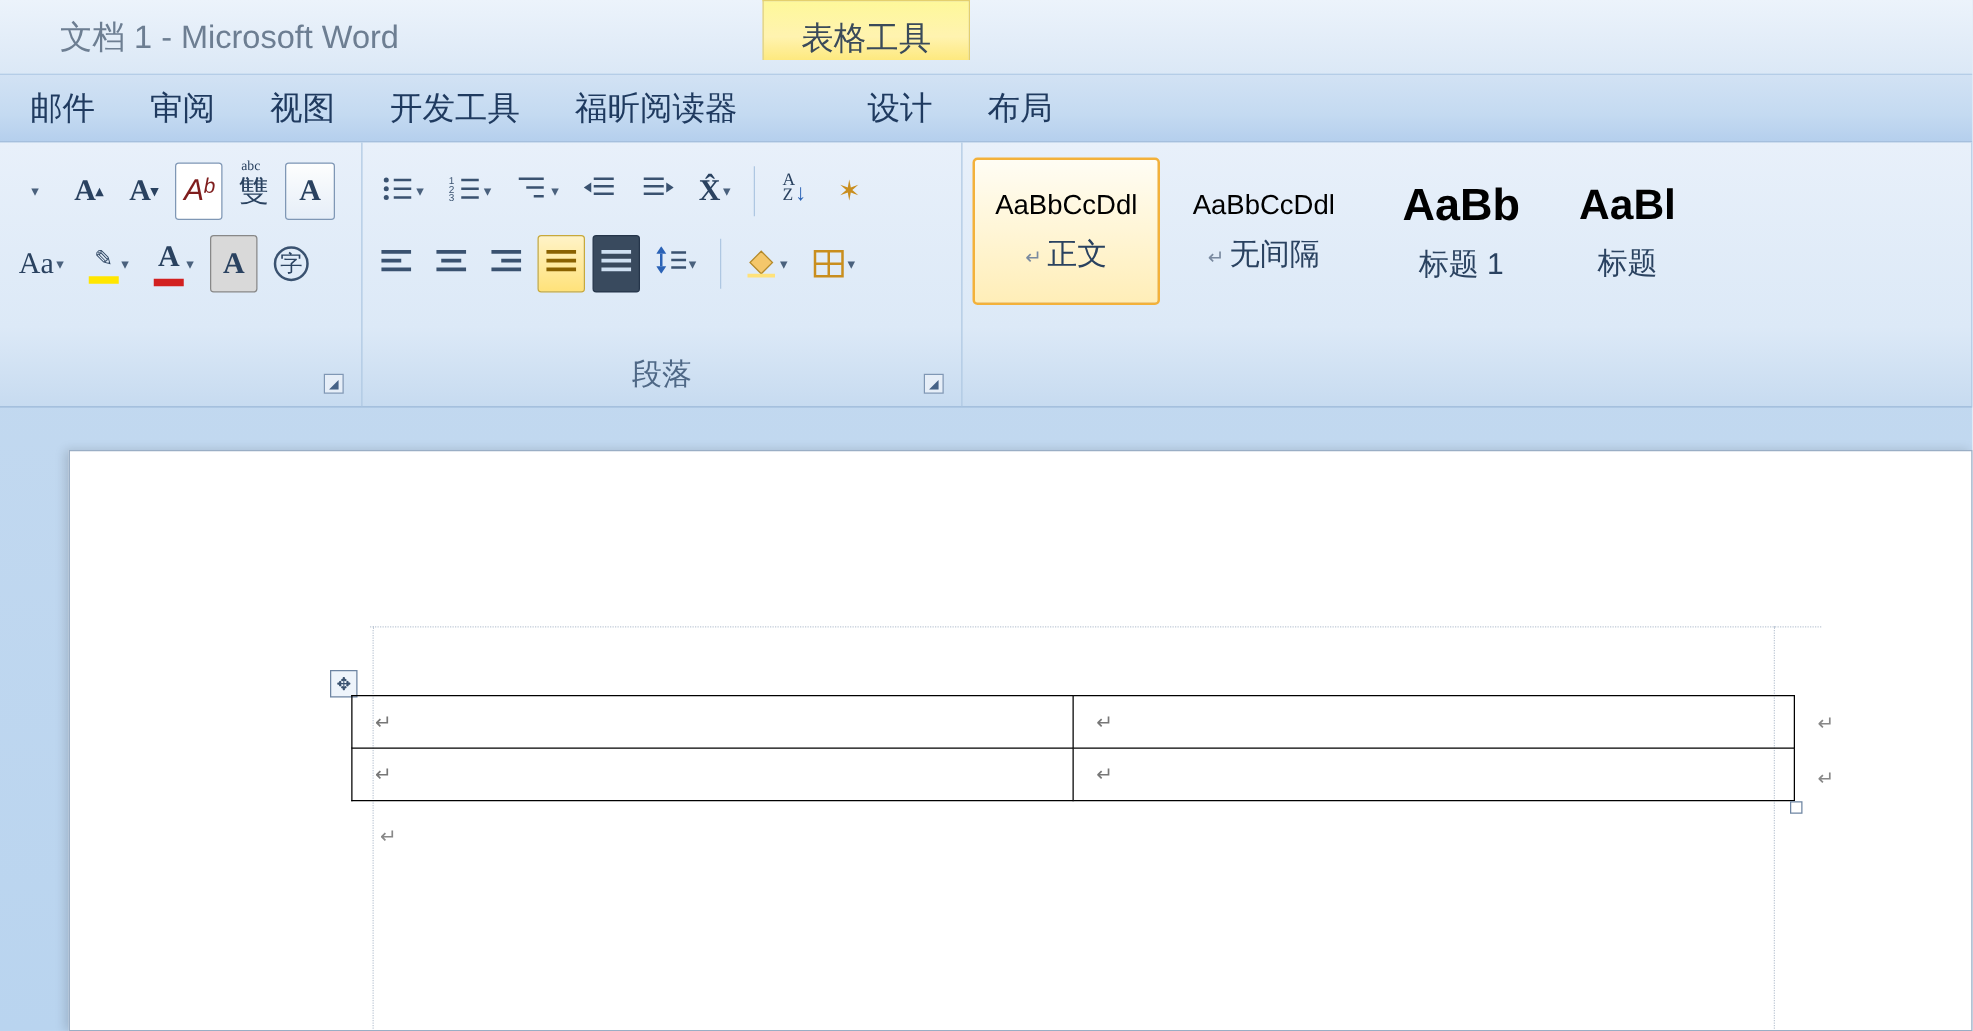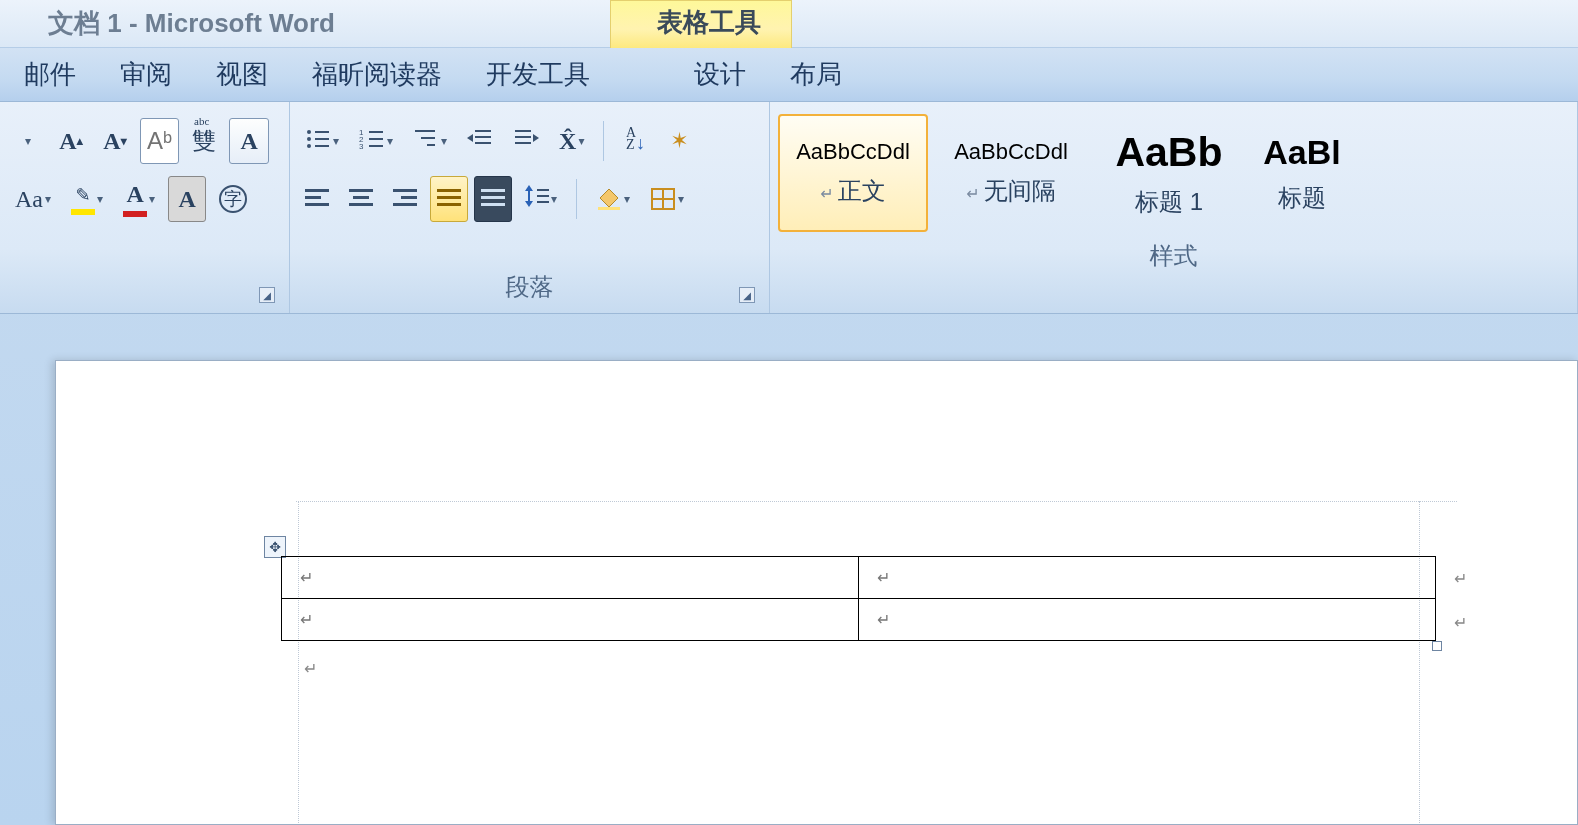--- a/index.html
+++ b/index.html
@@ -6,45 +6,44 @@
   body {
     font-family: "Microsoft YaHei", "SimSun", Arial, sans-serif;
     background: linear-gradient(to bottom, #c7dbf0 0%, #b9d4ef 100%);
     width: 1578px;
     height: 825px;
     overflow: hidden;
   }
 
   
   .title-bar {
-    height: 48px;
+    height: 60px;
     background: linear-gradient(to bottom, #ecf3fb, #dbe8f6);
     border-bottom: 1px solid #b5cde7;
     display: flex;
     align-items: center;
     position: relative;
-    font-weight: bold;
   }
   .title-text {
     position: absolute;
     left: 48px;
     color: #6d7e92;
     font-size: 26px;
   }
   .context-tab-wrap {
     position: absolute;
     left: 610px;
     top: 0;
     height: 48px;
-    padding: 4px 30px 0 46px;
+    padding: 4px 30px 0 30px;
     background: linear-gradient(to bottom, #fef89a, #fff3b0 60%, #fde97f);
     border: 1px solid #e4cf6e;
     border-bottom: none;
     display: flex;
-    align-items: flex-start;
+    align-items: flex-end;
   }
   .context-tab-text { color: #3a4a5a; font-size: 26px; }
 
   
   .menu-tabs {
     height: 54px;
     background: linear-gradient(to bottom, #d2e2f4, #c4daf1 60%, #b5cfed);
     display: flex;
     align-items: center;
     padding-left: 2px;
@@ -205,43 +204,43 @@
   <span class="title-text">文档 1 - Microsoft Word</span>
   <div class="context-tab-wrap">
     <span class="context-tab-text">表格工具</span>
   </div>
 </div>
 
 <div class="menu-tabs">
   <div class="menu-tab">邮件</div>
   <div class="menu-tab">审阅</div>
   <div class="menu-tab">视图</div>
+  <div class="menu-tab">开发工具</div>
   <div class="menu-tab">福昕阅读器</div>
-  <div class="menu-tab">开发工具</div>
   <div class="menu-tab ctx" style="margin-left:60px">设计</div>
   <div class="menu-tab">布局</div>
 </div>
 
 <div class="ribbon">
 
   <div class="ribbon-group" style="width:290px">
     <div class="group-rows">
       <div class="btn-row">
         <span class="r-btn">
             <span class="drop">▾</span>
           </span>
         <span class="r-btn" style="font-weight:bold;font-family:'Times New Roman'">
           <span>A</span>
             <sup style="font-size:12px">▴</sup>
         </span>
         <span class="r-btn" style="font-weight:bold;font-family:'Times New Roman'">
           <span>A</span>
             <sub style="font-size:12px">▾</sub>
         </span>
-        <span class="r-btn" style="color:#737373;border:1px solid #7f97b5;background:#fff;">
+        <span class="r-btn" style="color:#7f1d1d;border:1px solid #7f97b5;background:#fff;font-style:italic;">
           <span>Aᵇ</span>
         </span>
         <span class="r-btn" style="font-family:SimSun">
           <span style="position:relative">雙<span style="position:absolute;top:-10px;left:2px;font-size:11px">abc</span></span>
         </span>
         <span class="r-btn box">
           <span style="font-family:'Times New Roman';font-weight:bold">A</span>
         </span>
       </div>
       <div class="btn-row">
@@ -429,30 +428,27 @@
     <div class="styles-gallery">
       <div class="style-item selected">
         <span class="style-preview" style="font-size:22px">AaBbCcDdl</span>
         <span class="style-name"><span class="pm">↵</span><span>正文</span></span>
       </div>
       <div class="style-item">
         <span class="style-preview" style="font-size:22px">AaBbCcDdl</span>
         <span class="style-name"><span class="pm">↵</span><span>无间隔</span></span>
       </div>
       <div class="style-item">
-        <span class="style-preview" style="font-size:41px;font-weight:bold">AaBb</span>
+        <span class="style-preview" style="font-size:36px;font-weight:bold">AaBb</span>
         <span class="style-name">标题 1</span>
       </div>
       <div class="style-item" style="width:100px">
         <span class="style-preview" style="font-size:34px;font-weight:bold">AaBl</span>
         <span class="style-name">标题</span>
       </div>
-    </div>
-    <div class="group-label">
-      <span>样式</span>
     </div>
   </div>
 </div>
 
 <div class="doc-area">
   <div class="margin-guide"></div>
   <div class="margin-guide vleft"></div>
   <div class="margin-guide vright"></div>
 
   <span class="tbl-handle">✥</span>

